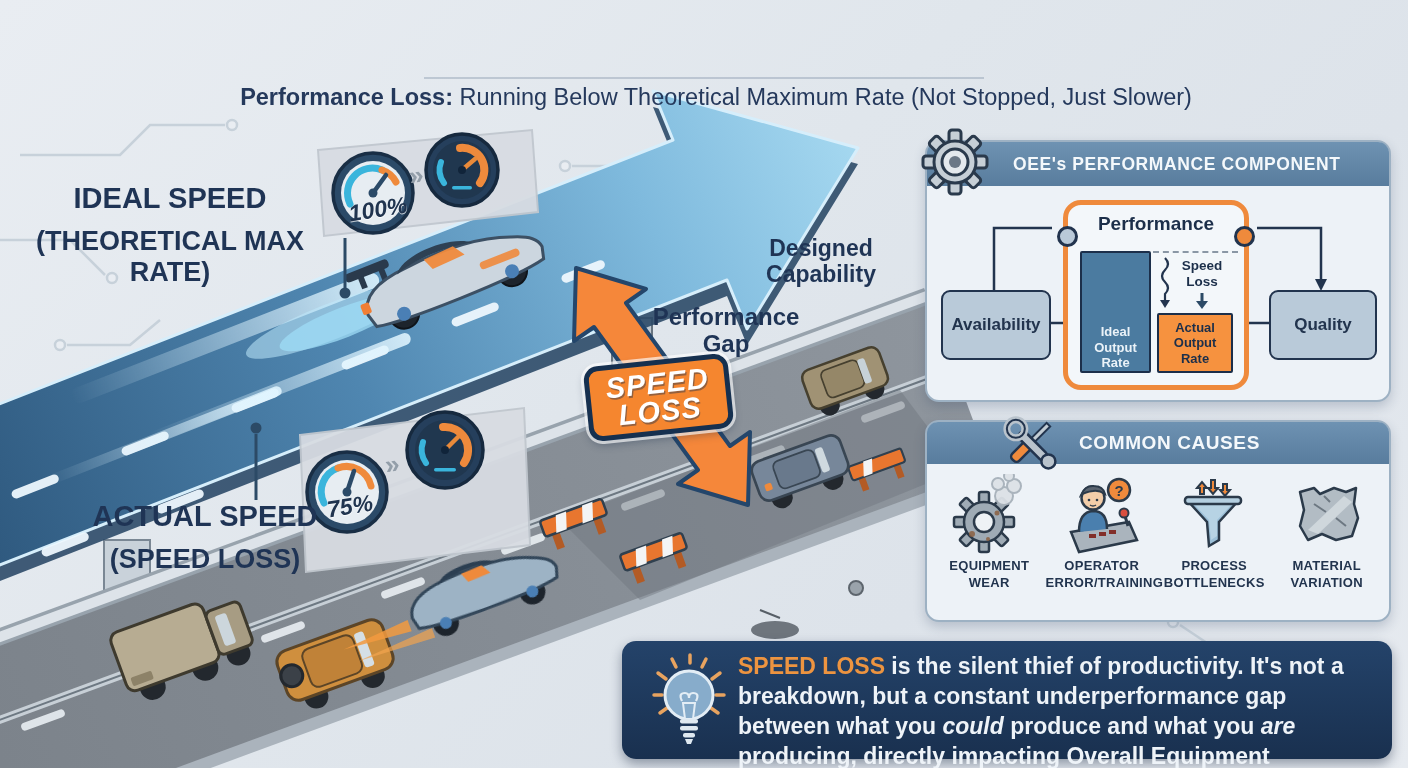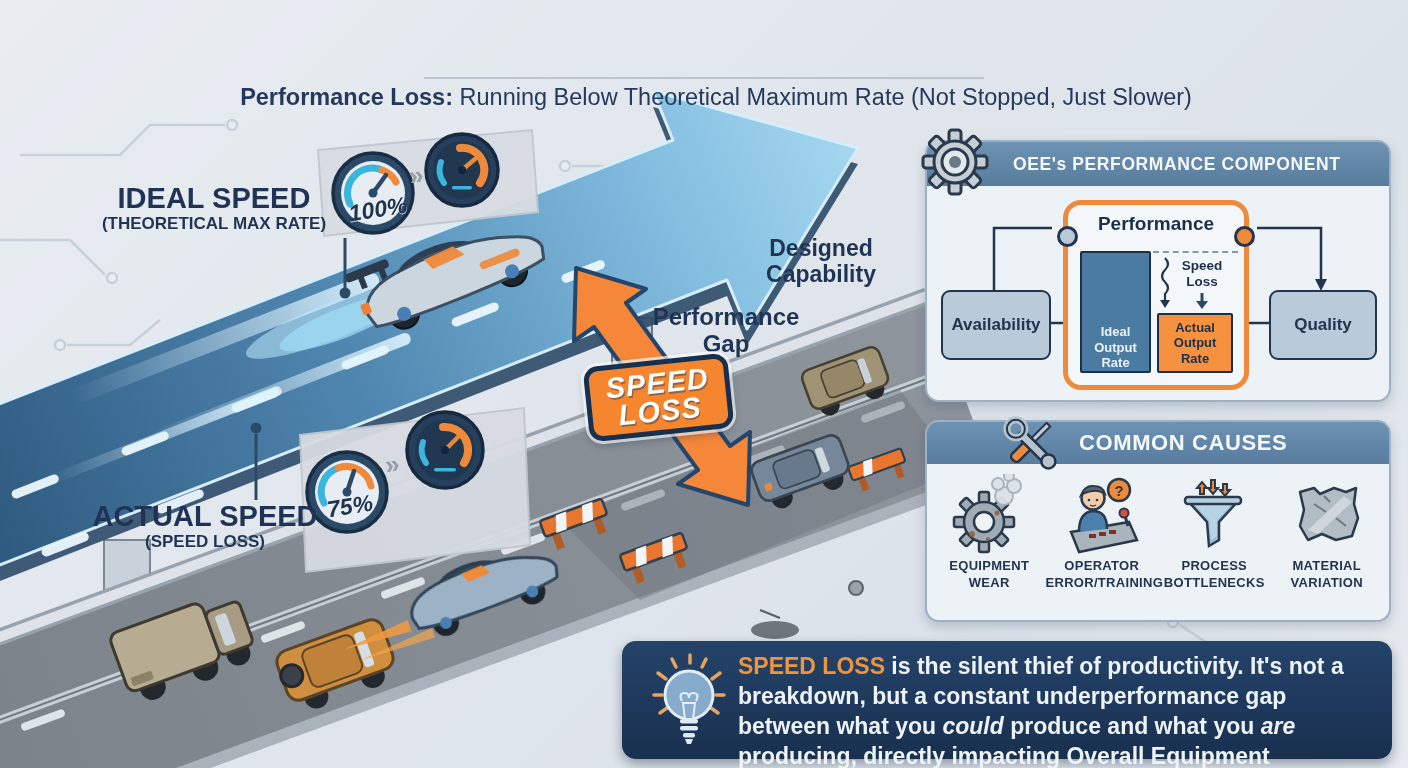--- a/index.html
+++ b/index.html
@@ -14,24 +14,24 @@
   
   .title{left:0;top:18px;width:100%;text-align:center;color:#1f3352;
     font-size:46px;font-weight:800;letter-spacing:.5px;
     text-shadow:0 2px 2px rgba(120,135,155,.35);}
   .title-rule{left:424px;top:77px;width:560px;height:2px;background:rgba(90,110,140,.28);}
   .subtitle{left:0;top:84px;width:100%;text-align:center;color:#25395c;font-size:23.5px;font-weight:500;margin-left:12px;}
   .subtitle b{font-weight:800;}
 
   
   .navy-label{color:#1f3455;text-align:center;font-weight:800;line-height:1.12;}
-  .ideal-label{left:8px;top:182px;width:340px;padding-left:36px;}
+  .ideal-label{left:0;top:182px;width:340px;}
   .actual-label{left:40px;top:500px;width:330px;}
   .big-line{font-size:29px;display:block;}
-  .sub-line{font-size:17px;display:block;}
+  .sub-line{font-size:27px;display:block;margin-top:12px;}
   .designed-label{left:738px;top:236px;width:166px;font-size:23px;}
   .gap-label{left:638px;top:304px;width:176px;font-size:24px;}
   .gauge-val{font-style:italic;font-weight:900;color:#20344f;font-size:23px;text-align:center;
     text-shadow:0 1px 0 rgba(255,255,255,.7);}
   .gauge-val.v100{left:336px;top:196px;width:84px;transform:rotate(-9deg);}
   .gauge-val.v75{left:310px;top:493px;width:80px;transform:rotate(-9deg);}
   .chevron{color:#939ea9;font-weight:800;font-size:26px;}
   .chev-top{left:409px;top:160px;transform:rotate(-8deg);}
   .chev-bottom{left:385px;top:449px;transform:rotate(-8deg);}
   .sl-badge{left:586px;top:360px;transform:rotate(-6deg);
@@ -41,21 +41,21 @@
   .sl-badge span{display:block;color:#fff;font-style:italic;font-weight:900;font-size:29px;
     line-height:.98;letter-spacing:1px;text-shadow:1px 2px 0 rgba(30,50,80,.45);}
 
   
   .panel{position:absolute;background:#edf2f7;border:2px solid #9db1c3;border-radius:14px;
     box-shadow:0 5px 12px rgba(40,60,90,.22);}
   .panel-header{position:relative;height:44px;border-radius:11px 11px 0 0;
     background:linear-gradient(180deg,#6e92b2,#587c9d);
     color:#f4f8fb;font-weight:800;letter-spacing:.6px;display:flex;align-items:center;}
   .oee-header{font-size:17.5px;padding-left:86px;}
-  .causes-header{font-size:22px;padding-left:152px;height:42px;}
+  .causes-header{font-size:19px;padding-left:152px;height:42px;}
   .gear-badge{position:absolute;left:-6px;top:-14px;}
   .tools-badge{position:absolute;left:64px;top:-18px;}
 
   .oee-body{position:relative;width:100%;height:212px;}
   .oee-box{position:absolute;width:106px;height:66px;background:#b9cad9;border:2.5px solid #22344e;
     border-radius:9px;display:flex;align-items:center;justify-content:center;
     color:#22344e;font-weight:700;font-size:17px;}
   .box-avail{left:14px;top:104px;}
   .box-quality{left:342px;top:104px;width:104px;}
   .perf-container{position:absolute;left:136px;top:14px;width:186px;height:190px;

